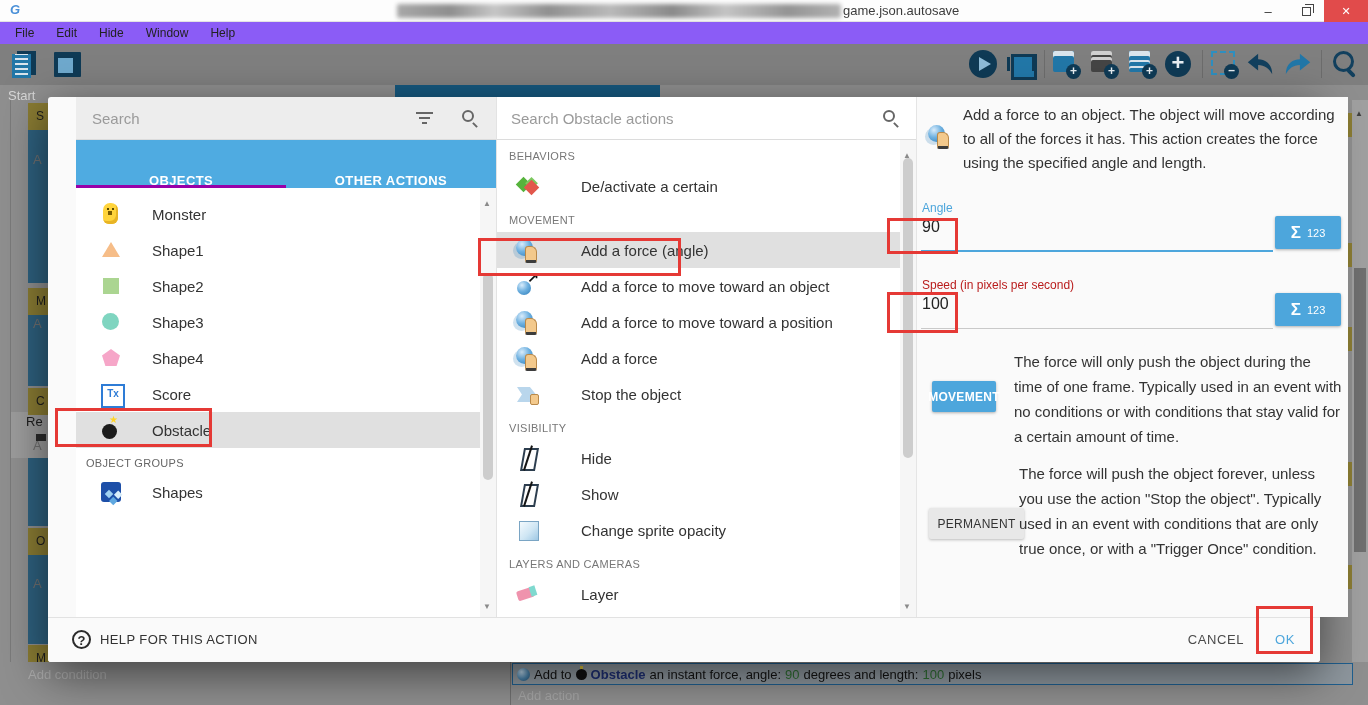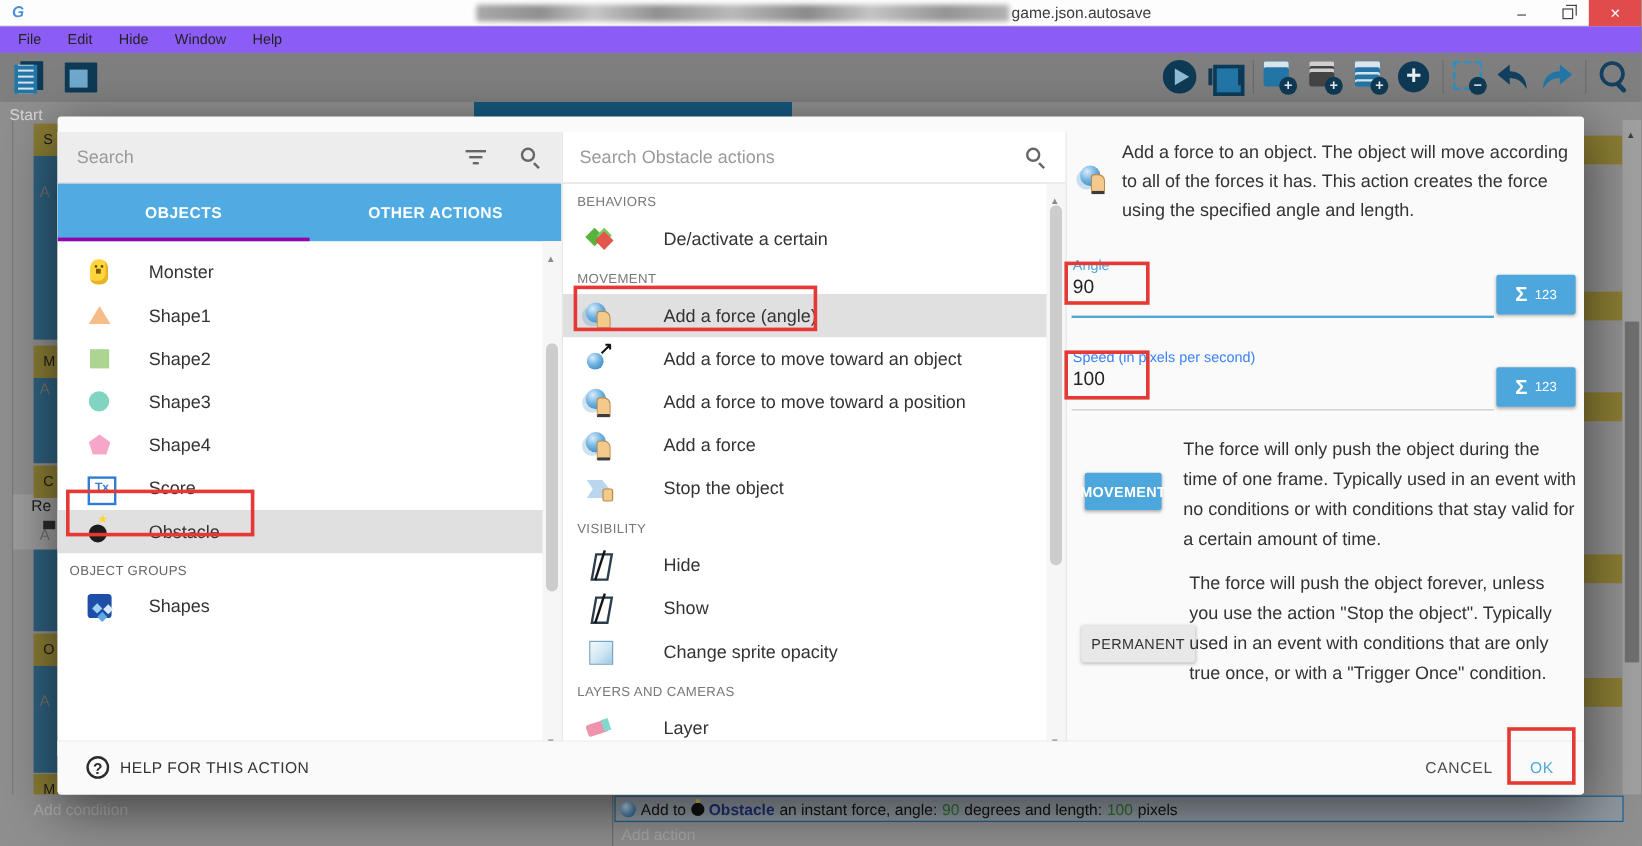--- a/index.html
+++ b/index.html
@@ -79,36 +79,36 @@
   .event-row { position:absolute; left:512px; top:1px; width:841px; height:22px; background:#8e979e; border:1px solid #1f5f8f; display:flex; align-items:center; gap:4px; padding-left:4px; font-size:13px; color:#121212; white-space:nowrap; }
   .ev-obj { font-weight:bold; color:#1e2f73; }
   .ev-num { color:#2f6f33; }
   .add-act { position:absolute; left:518px; top:26px; font-size:13px; color:#a6a6a6; }
   .mini-force { width:13px; height:13px; border-radius:50%; background:radial-gradient(circle at 35% 30%, #bcd8ec, #4d85ad 55%, #1f4e70); flex:0 0 auto; }
   .mini-bomb { width:11px; height:11px; border-radius:50%; background:#111; position:relative; flex:0 0 auto; }
   .mini-bomb::before { content:''; position:absolute; left:4px; top:-3px; width:3px; height:3px; background:#d9c23a; }
 
   
   .dialog { position:absolute; left:48px; top:97px; width:1272px; height:565px; background:#fafafa; border-radius:3px; box-shadow:0 12px 45px rgba(0,0,0,.55); z-index:10; }
-  .panel { position:absolute; top:13px; height:520px; overflow:hidden; }
+  .panel { position:absolute; top:0; height:520px; overflow:hidden;margin-left:28px; }
   .p-left { left:0; width:420px; background:#fff; }
   .p-mid { left:420px; width:420px; background:#fff; border-left:1px solid #e3e3e3; }
   .p-right { left:840px; width:432px; background:#fafafa; border-left:1px solid #e5e5e5; }
 
   .search-row { position:relative; height:43px; border-bottom:1px solid #dcdcdc; }
   .p-left .search-row { background:#ededed; }
   .search-input { position:absolute; left:16px; top:8px; width:300px; height:26px; border:none; background:transparent; outline:none; font-size:15px; color:#333; font-family:"Liberation Sans",sans-serif; }
   .search-input::placeholder { color:#9a9a9a; }
   .icon-magnifier { position:absolute; width:12px; height:12px; border:2px solid #666; border-radius:50%; }
   .icon-magnifier::after { content:''; position:absolute; left:10px; top:10px; width:2px; height:6px; background:#666; transform:rotate(-45deg); }
   .icon-filter { position:absolute; width:17px; height:2px; background:#666; }
   .icon-filter::before { content:''; position:absolute; left:3px; top:5px; width:11px; height:2px; background:#666; }
   .icon-filter::after { content:''; position:absolute; left:6px; top:10px; width:5px; height:2px; background:#666; }
 
-  .tabbar { position:relative; height:48px; background:#4fabe1; display:flex; }
+  .tabbar { position:relative; height:48px; background:#4fabe1; display:flex;align-items:flex-end; }
   .tab { flex:1; display:flex; align-items:center; justify-content:center; font-size:13px; font-weight:bold; color:#fff; letter-spacing:.4px; }
   .tab-underline { position:absolute; left:0; bottom:0; width:210px; height:3px; background:#9800a8; }
 
   .list { overflow:hidden; }
   .p-left .list { height:429px; padding-top:8px; }
   .p-mid .list { height:477px; }
   .lrow, .arow { display:flex; align-items:center; height:36px; cursor:default; }
   .lrow { padding-left:22px; }
   .arow { padding-left:18px; }
   .lrow .lbl { margin-left:28px; font-size:15px; color:#333; }
@@ -153,21 +153,21 @@
   .i-hide::after, .i-show::after { content:''; position:absolute; left:12px; top:0; width:2px; height:26px; background:#141414; transform:rotate(18deg); }
   .i-opacity::before { content:''; position:absolute; left:4px; top:4px; width:18px; height:18px; background:linear-gradient(135deg,#f4fafd 0%,#cfe6f4 55%,#9fc8e4 100%); border:1px solid #7aa5c4; }
   .i-layer::before { content:''; position:absolute; left:2px; top:8px; width:17px; height:10px; background:#ef93ad; transform:rotate(-18deg); border-radius:2px; }
   .i-layer::after { content:''; position:absolute; left:15px; top:5px; width:6px; height:10px; background:#7fd9cf; transform:rotate(-18deg); }
 
   
   .desc-icon { position:absolute; left:10px; top:26px; }
   .desc-text { position:absolute; left:46px; top:6px; width:376px; font-size:15px; line-height:24px; color:#333; }
   .field-label { position:absolute; left:5px; font-size:12px; }
   .fl-focus { color:#4da6dc; }
-  .fl-idle { color:#3b82f6; }
+  .fl-idle { color:#b91c1c; }
   .field-input { position:absolute; left:5px; width:340px; height:26px; border:none; background:transparent; outline:none; font-size:16px; color:#222; font-family:"Liberation Sans",sans-serif; }
   .underline { position:absolute; left:4px; width:352px; }
   .ul-focus { height:2px; background:#4da6dc; }
   .ul-idle { height:1px; background:#c9c9c9; }
   .sigma-btn { position:absolute; left:358px; width:66px; height:33px; background:#4da6dc; border-radius:2px; box-shadow:0 1px 3px rgba(0,0,0,.3); display:flex; align-items:center; justify-content:center; gap:6px; color:#fff; }
   .sigma-g { font-size:17px; font-weight:bold; }
   .sigma-d { font-size:11px; }
   .instant-btn { position:absolute; left:15px; top:284px; width:64px; height:31px; background:#4da6dc; color:#fff; font-size:12px; font-weight:bold; letter-spacing:.3px; display:flex; align-items:center; justify-content:center; border-radius:2px; box-shadow:0 1px 3px rgba(0,0,0,.3); }
   .instant-text { position:absolute; left:97px; top:252px; width:328px; font-size:15px; line-height:25px; color:#333; }
   .permanent-btn { position:absolute; left:12px; top:411px; width:95px; height:31px; background:#e8e8e8; color:#333; font-size:12px; letter-spacing:.3px; display:flex; align-items:center; justify-content:center; border-radius:2px; box-shadow:0 1px 3px rgba(0,0,0,.25); }

